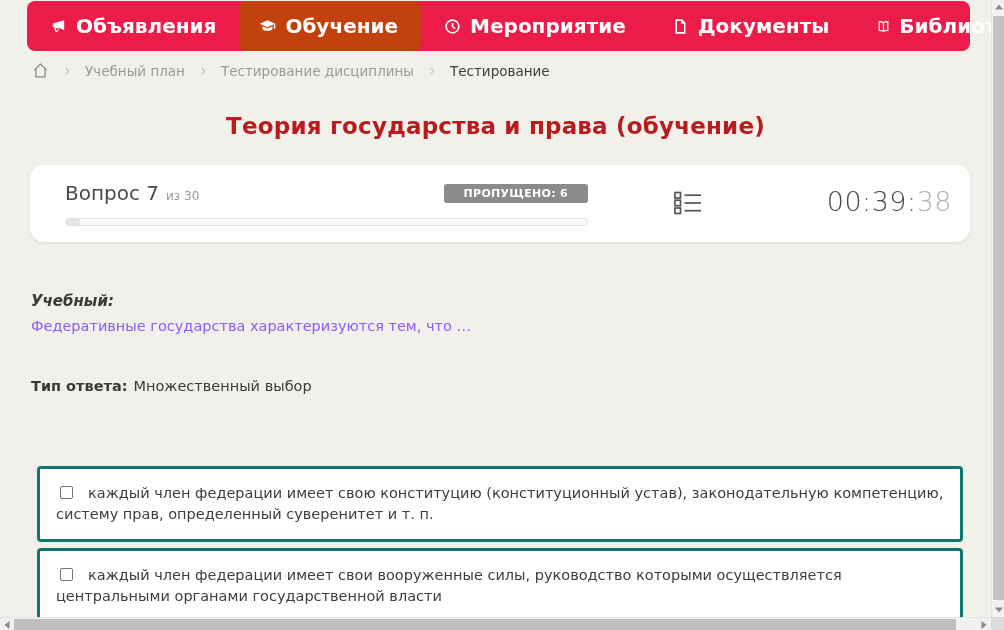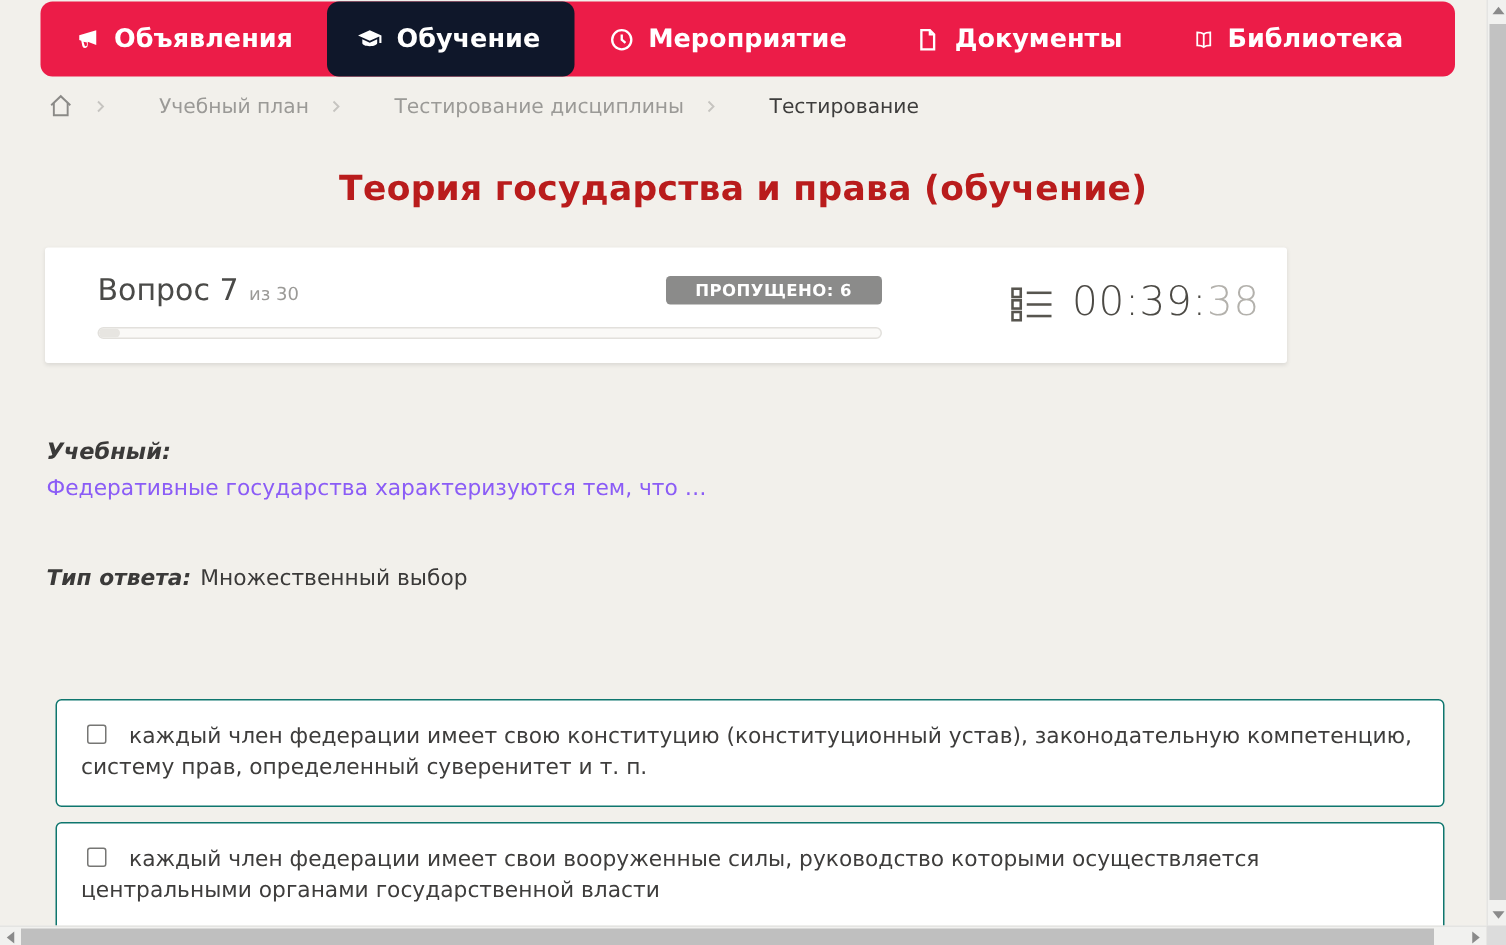--- a/index.html
+++ b/index.html
@@ -10,47 +10,47 @@
   }
   #viewport { position:absolute; inset:0; overflow:hidden; }
 
   
   .navbar {
     position:absolute; left:27px; top:1px; width:943px; height:50px;
     background:#ec1c48; border-radius:8px; display:flex; align-items:stretch;
   }
   .nav-item {
     display:flex; align-items:center; gap:9px; padding:0 23px;
-    color:#fff; font-weight:bold; font-size:17px; white-space:nowrap;
+    color:#fff; font-weight:bold; font-size:20px; white-space:nowrap;
     cursor:pointer; border-radius:8px;
   }
-  .nav-item.active { background:#0f172a;padding-left:20px; }
+  .nav-item.active { background:#c2410c;padding-left:20px; }
   .nav-item svg { width:17px; height:17px; display:block; }
   .nav-chevron svg { width:13px; height:13px; margin-left:2px; }
 
   
   .breadcrumb {
     position:absolute; left:32px; top:62px; display:flex; align-items:center;
     gap:13px; font-size:13.5px; color:#9b9a97;
   }
   .breadcrumb .crumb-sep svg { width:10px; height:10px; display:block; color:#c6c4c0; }
   .breadcrumb .home svg { width:17px; height:17px; display:block; color:#8b8a87; }
-  .breadcrumb .crumb { cursor:pointer;margin-left:21px; }
+  .breadcrumb .crumb { cursor:pointer; }
   .breadcrumb .crumb.current { color:#3e3d3c; }
 
   
   .page-title {
     position:absolute; left:0; top:113px; width:991px; text-align:center;
     font-size:23px; font-weight:bold; color:#b91c1c; letter-spacing:.2px;
   }
 
   
   .qcard {
-    position:absolute; left:30px; top:165px; width:828px; height:77px;
-    background:#fff; border-radius:2px; box-shadow:0 1px 3px rgba(0,0,0,.10);
+    position:absolute; left:30px; top:165px; width:940px; height:77px;
+    background:#fff; border-radius:14px; box-shadow:0 1px 3px rgba(0,0,0,.10);
   }
   .q-left { position:absolute; left:35px; top:16px; width:523px; }
   .q-head { display:flex; justify-content:space-between; align-items:center; }
   .q-num { font-size:20px; color:#4a4a48; }
   .q-of { font-size:12px; color:#9b9a97; margin-left:7px; }
   .badge {
     background:#8b8b8a; color:#fff; font-size:11px; font-weight:bold;
     padding:3px 20px; border-radius:3px; letter-spacing:.3px; white-space:nowrap;
   }
   .progress {
@@ -64,26 +64,26 @@
     position:absolute; right:18px; top:21px; font-size:27px; font-weight:300;
     color:#4c4a45; letter-spacing:.5px;margin-left:32px;
   }
   .timer .sec { color:#b3b1ac; }
 
   
   .q-heading { position:absolute; left:31px; top:292px; font-size:15px;
     font-weight:bold; font-style:italic; color:#3b3a39; }
   .q-text { position:absolute; left:31px; top:318px; font-size:14.5px; color:#8b5cf6; }
   .type-row { position:absolute; left:31px; top:378px; font-size:14.5px; color:#3b3a39; }
-  .type-label { font-weight:bold; font-style:italic; margin-right:6px; }
+  .type-label { font-weight:bold; margin-right:6px; }
 
   
   .option {
     position:absolute; left:37px; width:926px; background:#fff;
-    border:1px solid #0f766e; border-radius:4px; padding:14px 16px;
+    border:3px solid #0f766e; border-radius:4px; padding:14px 16px;
     font-size:14.5px; line-height:21px; color:#3e3d3c; cursor:pointer; display:block;
   }
   .option-1 { top:466px; min-height:72px; }
   .option-2 { top:548px; min-height:90px; }
   .option input[type=checkbox] {
     appearance:none; -webkit-appearance:none; width:13px; height:13px;
     border:1px solid #767674; border-radius:2px; background:#fff;
     vertical-align:-1px; margin:0 15px 0 4px; cursor:pointer;
   }
 

